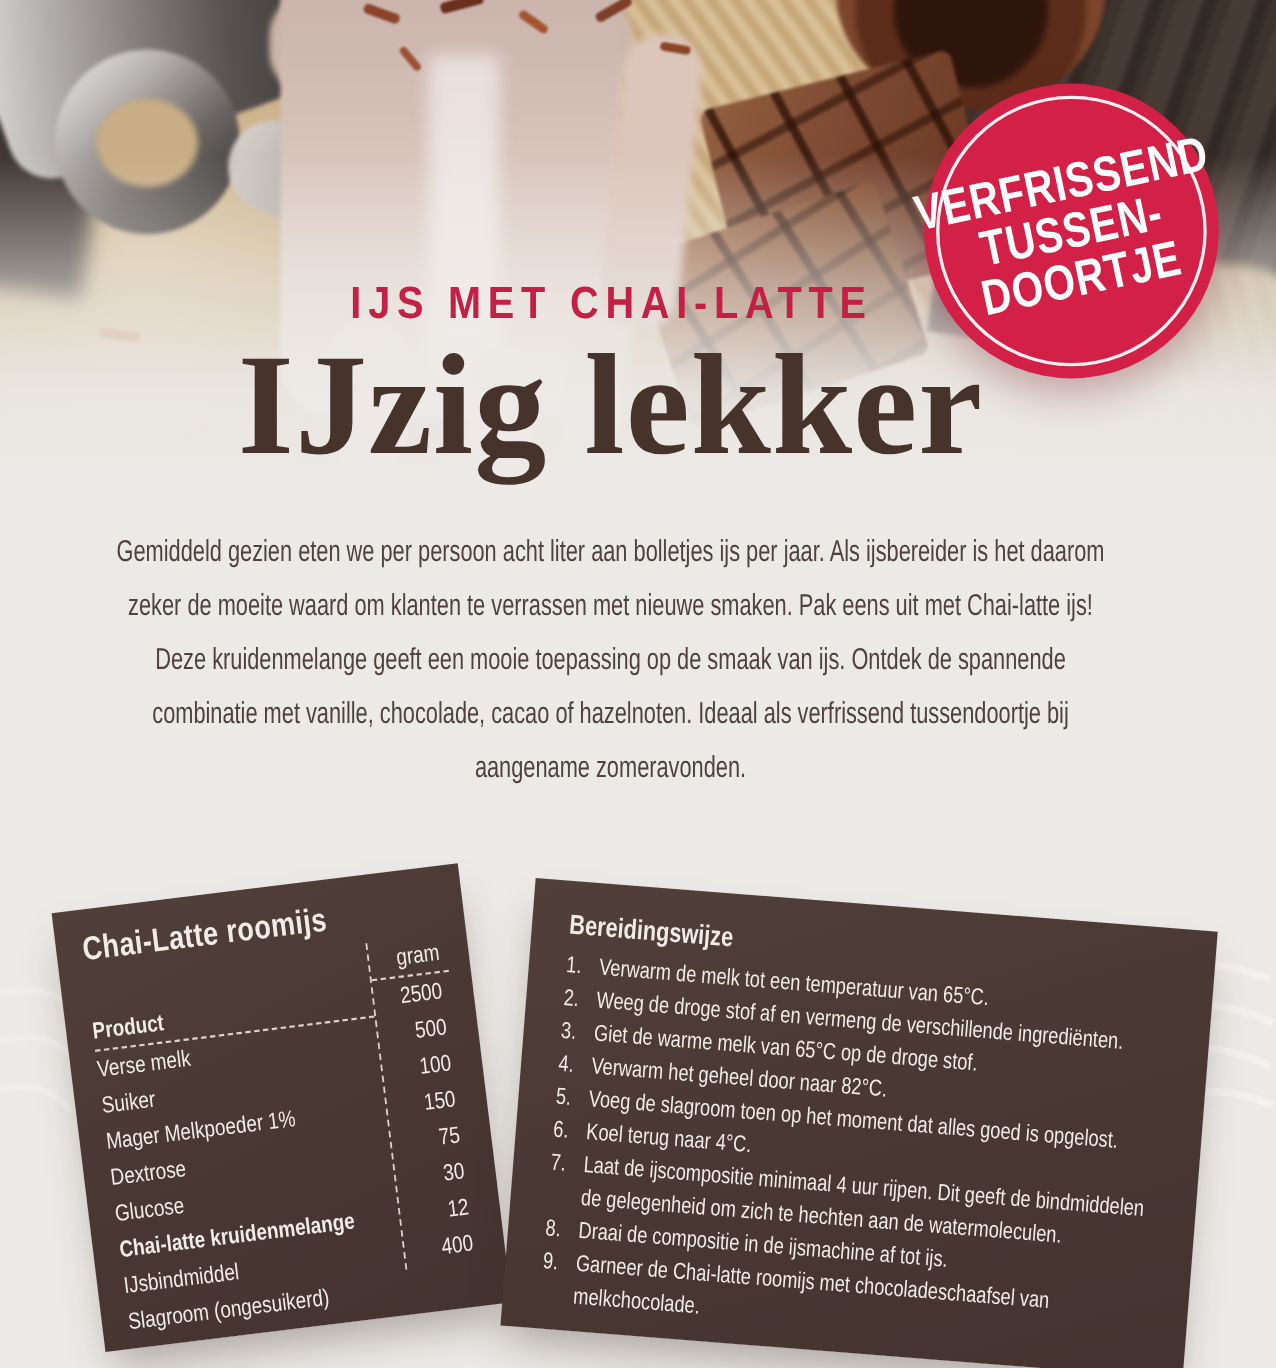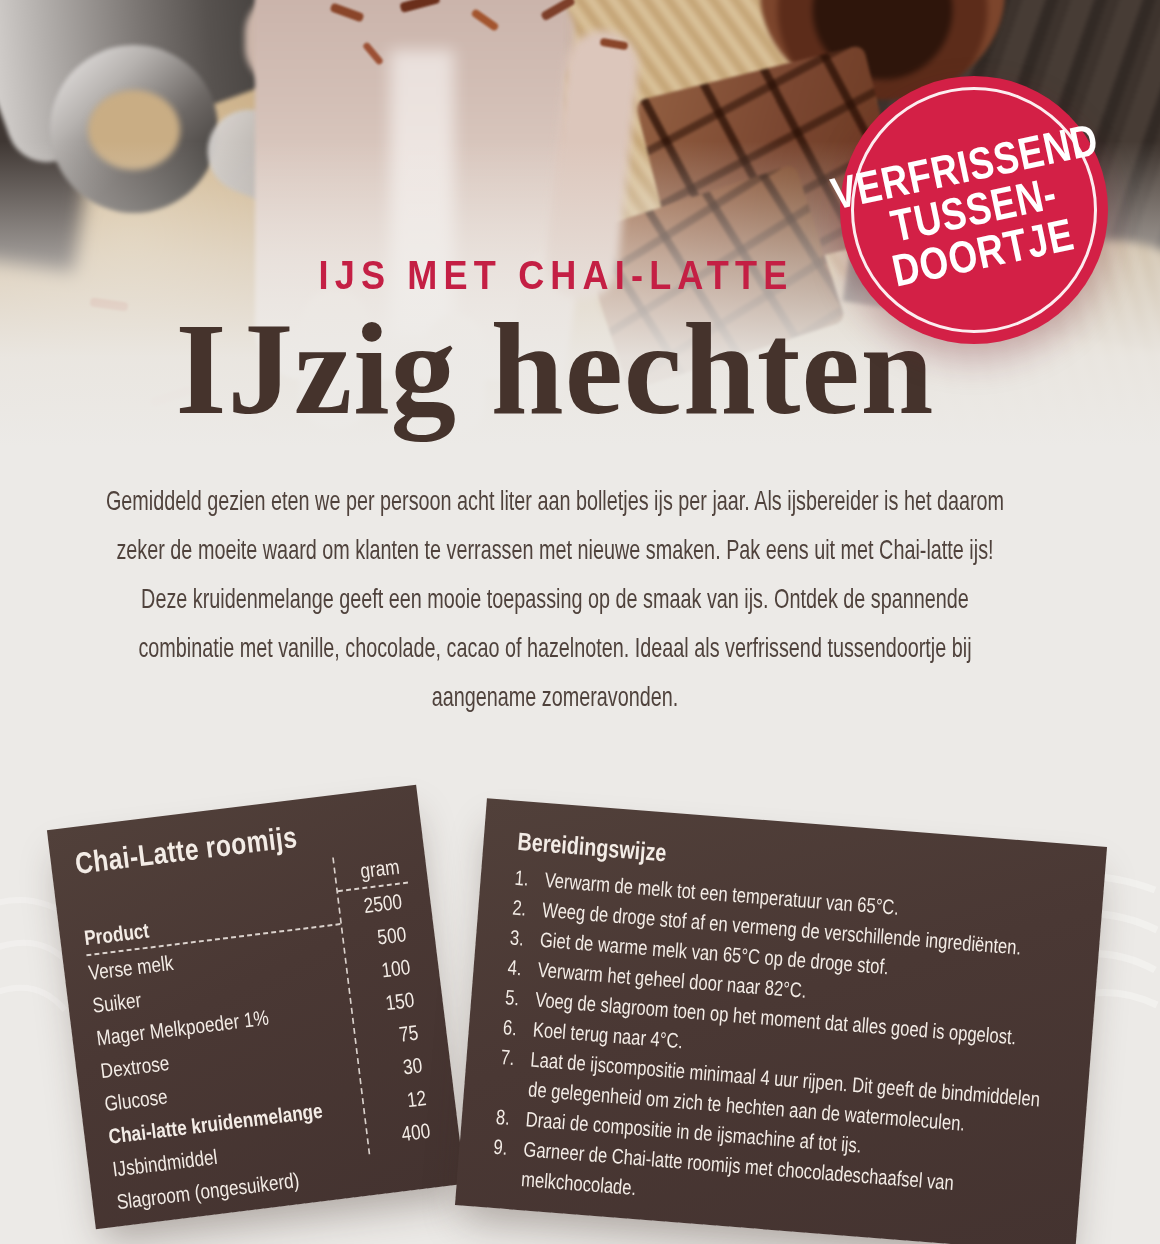--- a/index.html
+++ b/index.html
@@ -148,21 +148,21 @@
   <div class="badge">
     <div class="badge-ring"></div>
     <div class="badge-text">
       <div>VERFRISSEND</div>
       <div>TUSSEN-</div>
       <div>DOORTJE</div>
     </div>
   </div>
 
   <div class="kicker">IJS MET CHAI-LATTE</div>
-  <h1 class="title">IJzig hechten</h1>
+  <h1 class="title">IJzig lekker</h1>
 
   <div class="intro">
     <div class="intro-line">Gemiddeld gezien eten we per persoon acht liter aan bolletjes ijs per jaar. Als ijsbereider is het daarom</div>
     <div class="intro-line">zeker de moeite waard om klanten te verrassen met nieuwe smaken. Pak eens uit met Chai-latte ijs!</div>
     <div class="intro-line">Deze kruidenmelange geeft een mooie toepassing op de smaak van ijs. Ontdek de spannende</div>
     <div class="intro-line">combinatie met vanille, chocolade, cacao of hazelnoten. Ideaal als verfrissend tussendoortje bij</div>
     <div class="intro-line">aangename zomeravonden.</div>
   </div>
 
   <section class="card card-left">

